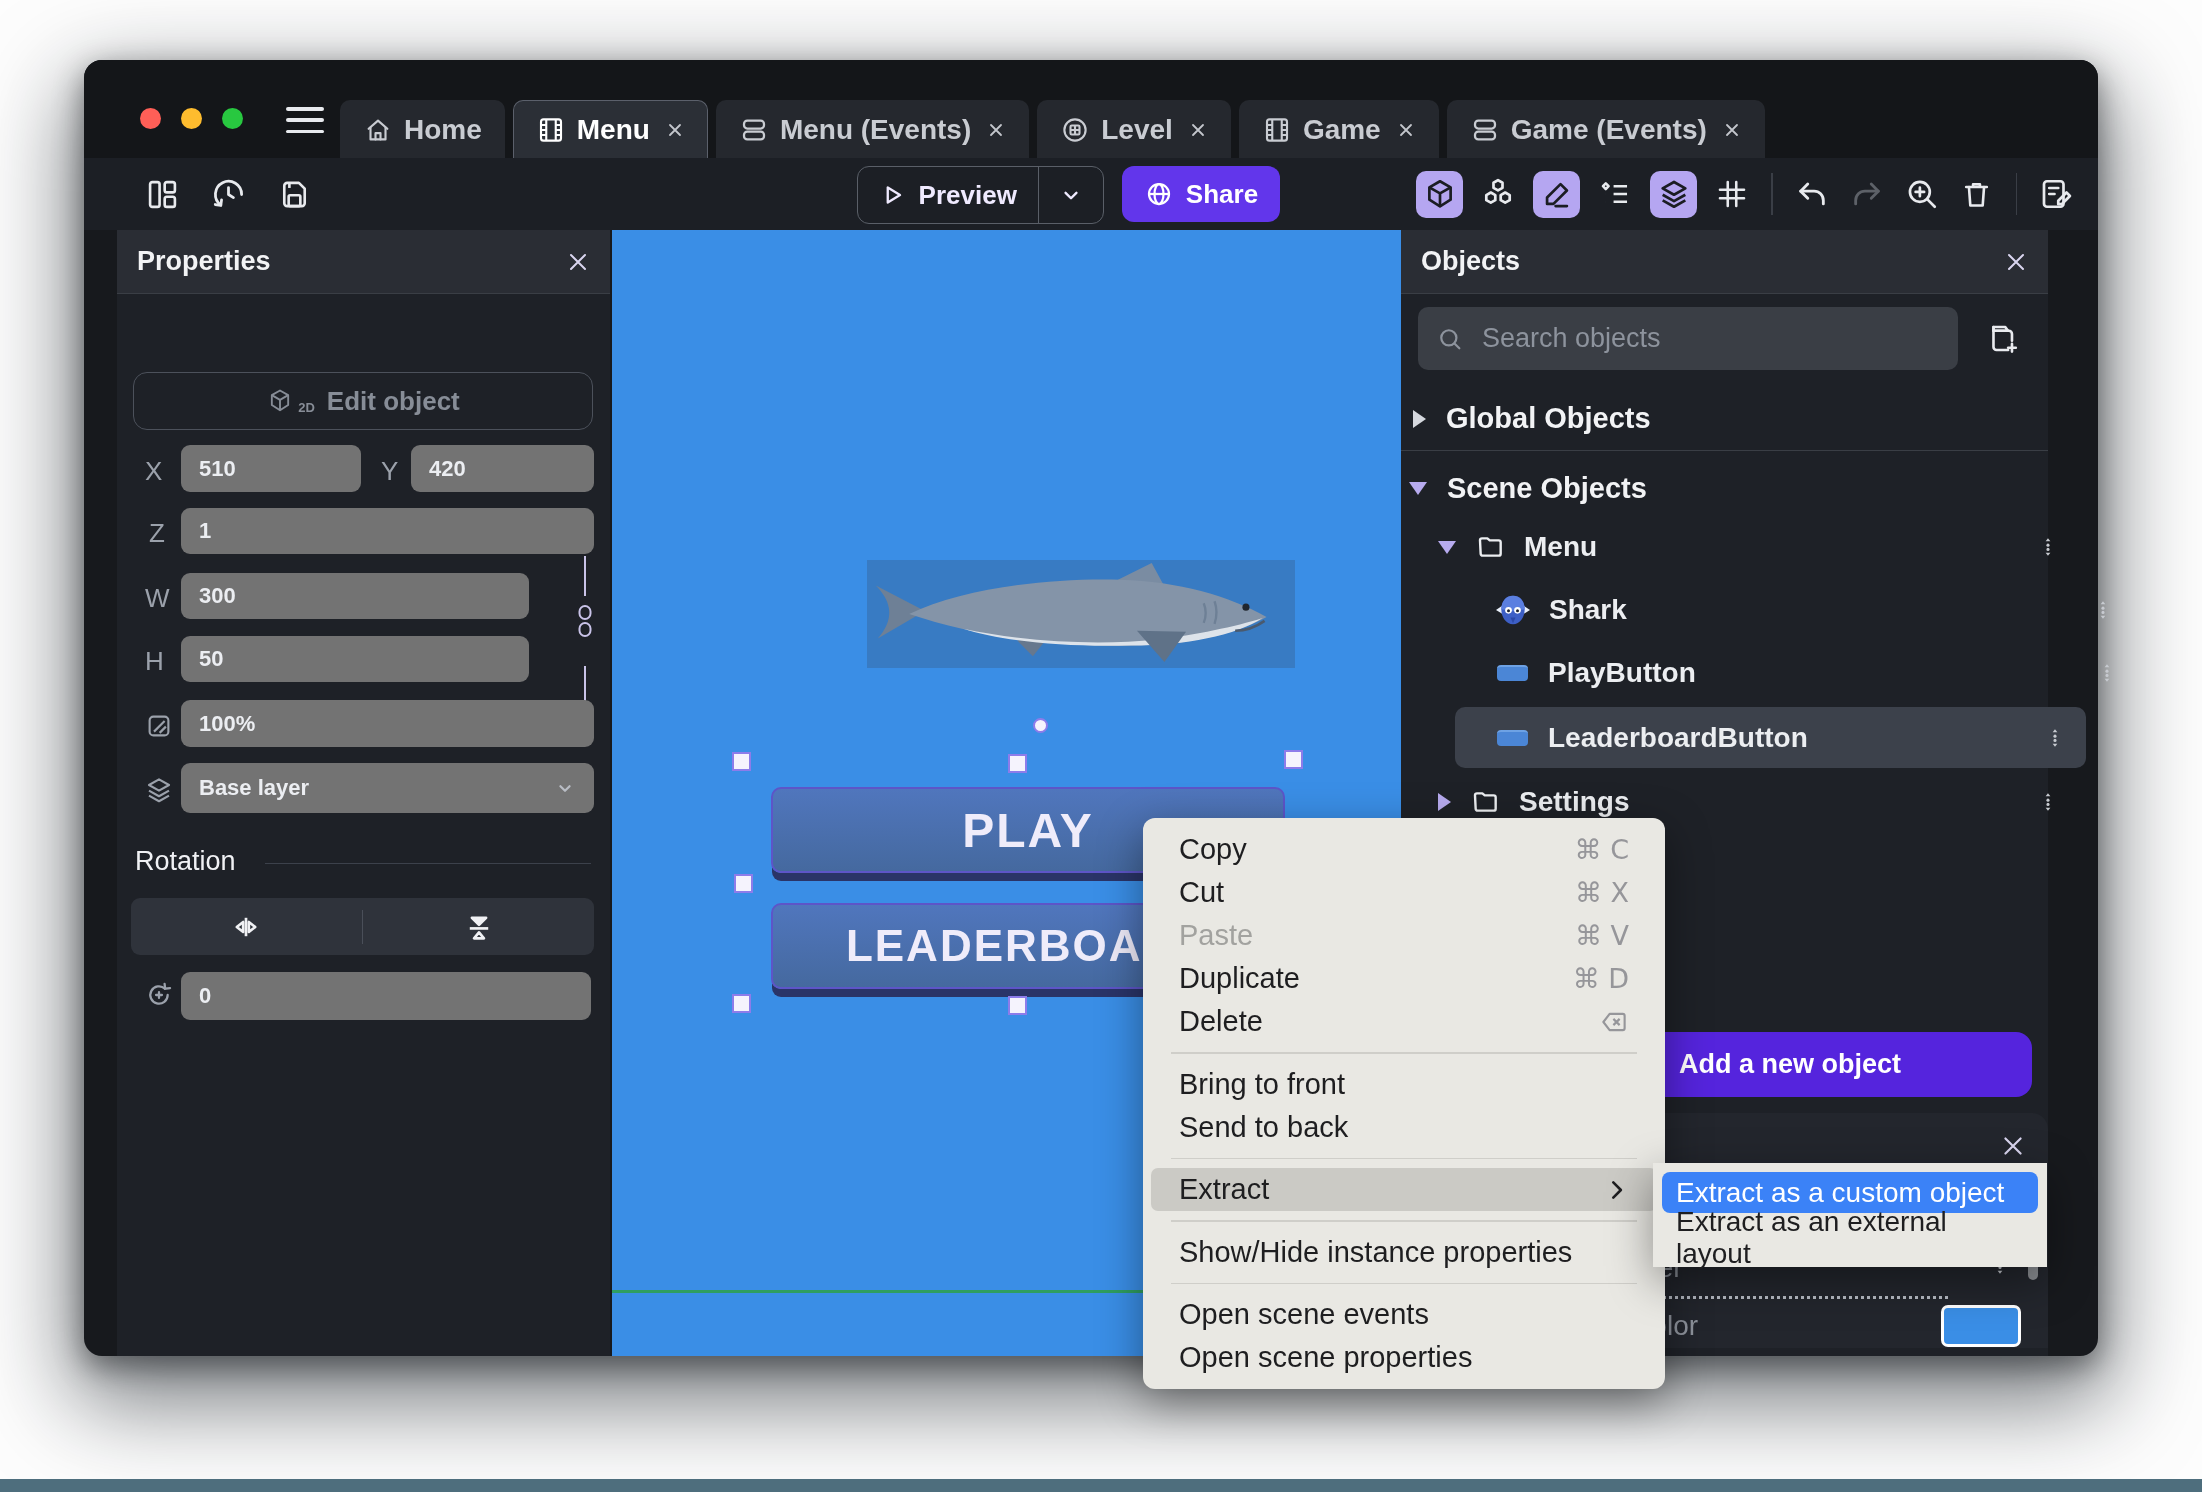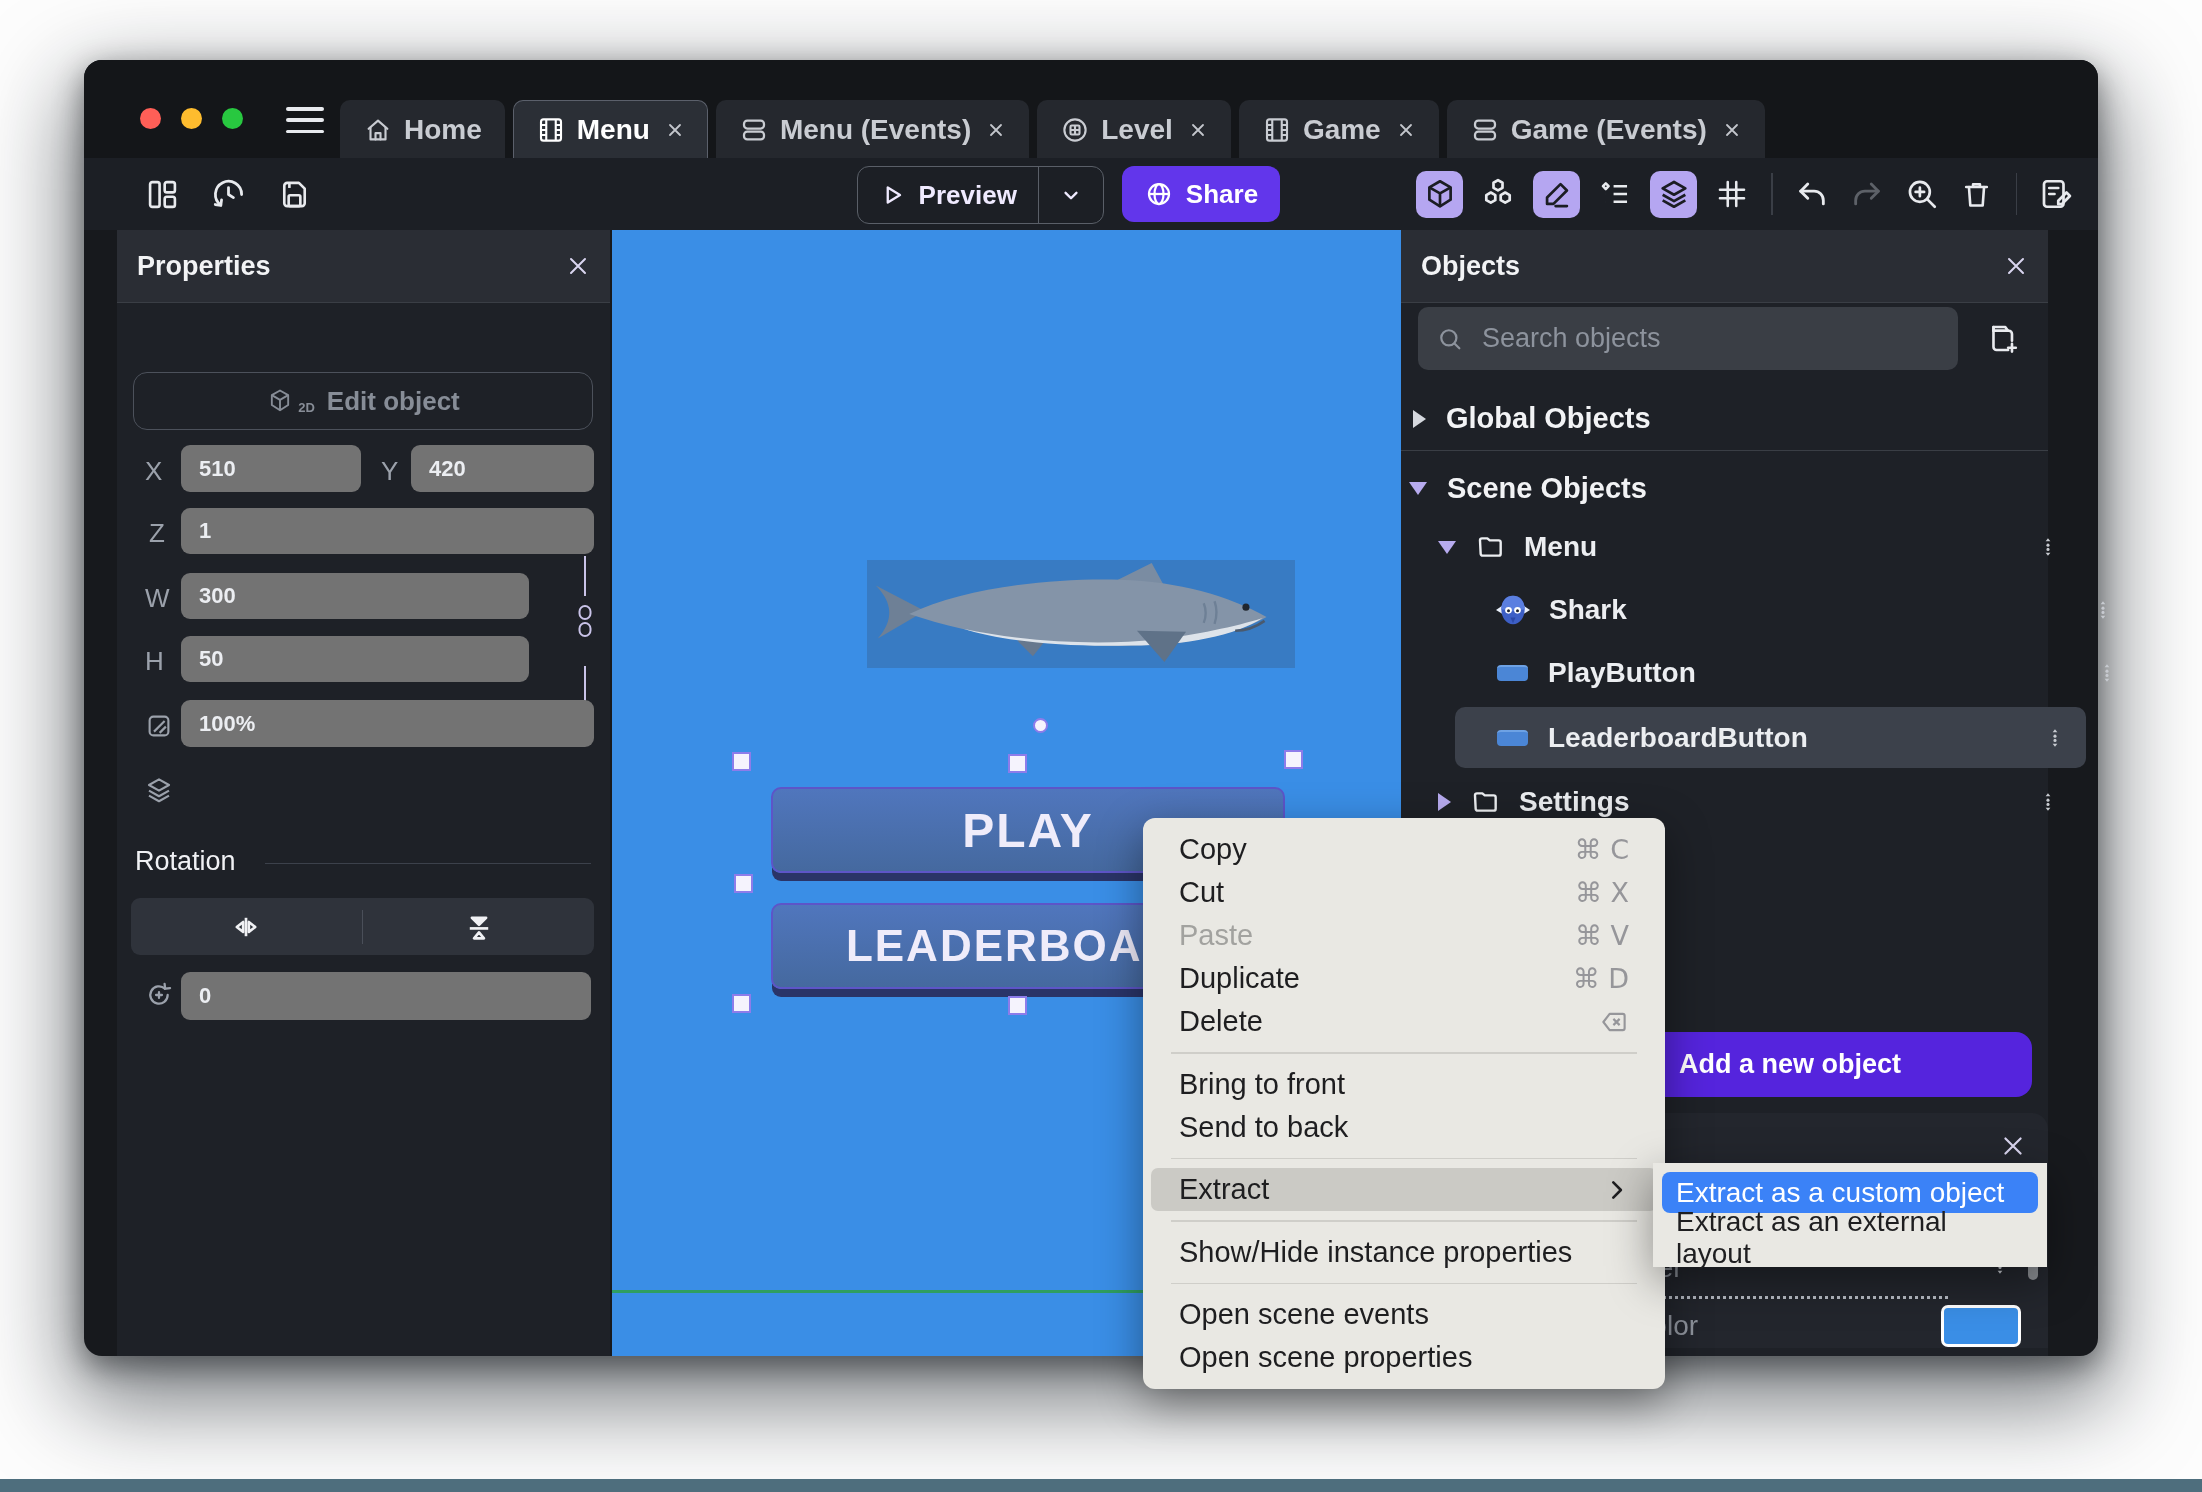--- a/index.html
+++ b/index.html
@@ -29,21 +29,21 @@
   .btn-preview .dd{width:64px;display:flex;align-items:center;justify-content:center;}
   .btn-share{position:absolute;left:1038px;top:8px;width:158px;height:56px;background:#6236eb;border-radius:12px;
      display:flex;align-items:center;justify-content:center;gap:12px;color:#fff;font-size:26px;font-weight:700;}
   .tb-right{position:absolute;right:22px;top:0;height:72px;display:flex;align-items:center;gap:15px;color:#e8eaee;}
   .tbi{display:flex;align-items:center;justify-content:center;width:40px;height:40px;}
   .tbi.active{background:#b5a6f1;border-radius:10px;color:#1b1d23;width:47px;height:47px;}
   .tbi.dim{color:#5d6168;}
   .tb-div{width:1.5px;height:42px;background:#3a3e46;margin:0 4px;}
   
   .panel{position:absolute;top:170px;background:#1e2127;}
-  .panel-header{position:absolute;left:0;top:0;width:100%;height:73px;background:#2a2d34;border-bottom:1px solid #3a3e45;
+  .panel-header{position:absolute;left:0;top:0;width:100%;height:64px;background:#2a2d34;border-bottom:1px solid #3a3e45;
      display:flex;align-items:center;justify-content:space-between;padding:0 20px;box-sizing:border-box;}
   .panel-header .ttl{color:#f2f3f5;font-size:27px;font-weight:700;}
   .xbtn{color:#d9d5ef;display:flex;align-items:center;}
   
   #props{left:33px;width:493px;height:1126px;}
   .prow-label{position:absolute;color:#9ba1ab;font-size:26px;}
   .pfield{position:absolute;background:#737373;border:none;border-radius:9px;color:#eceef2;font-size:22px;font-weight:700;
      padding:0 18px;box-sizing:border-box;font-family:"Liberation Sans",sans-serif;outline:none;}
   .instance-row{position:absolute;left:25px;top:84px;width:443px;display:flex;align-items:center;gap:18px;color:#f0f1f4;}
   .instance-row .t1{font-size:27px;}
@@ -391,20 +391,28 @@
         </span>
       <input class="pfield" style="left: 64px; top: 470px; width: 413px; height: 47px;" value="100%">
 
       <span class="tbi" style="position:absolute;left:22px;top:540px;color:#9ba1ab">
           <svg width="30" height="30" viewBox="0 0 24 24" fill="none" stroke="currentColor" stroke-width="1.7" stroke-linejoin="round">
             <path d="M12 3.5l8 4.5-8 4.5L4 8z"></path>
             <path d="M4 12.5l8 4.5 8-4.5"></path>
             <path d="M4 16.5l8 4.5 8-4.5"></path>
           </svg>
         </span>
+      <div class="pfield layer-select" style="left:64px;top:533px;width:413px;height:50px;display:flex">
+        <span>Base layer</span>
+        <span style="color:#b9bdc5">
+            <svg width="22" height="22" viewBox="0 0 24 24" fill="none" stroke="currentColor" stroke-width="2.4" stroke-linecap="round" stroke-linejoin="round">
+              <path d="M7 10l5 5 5-5"></path>
+            </svg>
+          </span>
+      </div>
 
       <span class="rot-title">Rotation</span>
       <span class="rot-line"></span>
 
       <div class="flipbar">
         <span class="half">
             <svg width="34" height="34" viewBox="0 0 24 24" fill="none" stroke="currentColor" stroke-width="1.9" stroke-linejoin="round">
               <path d="M10 8.5v7L5.5 12z"></path>
               <path d="M14 8.5v7l4.5-3.5z"></path>
               <path d="M12 5.5v13"></path>

